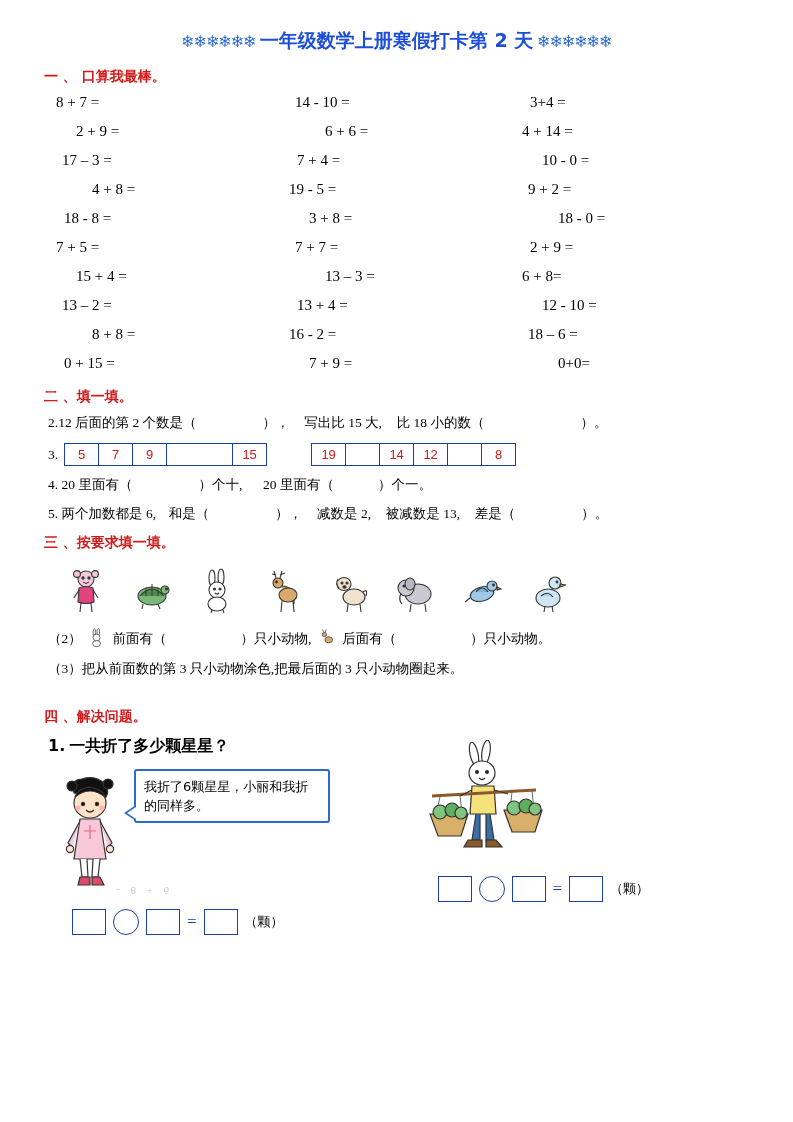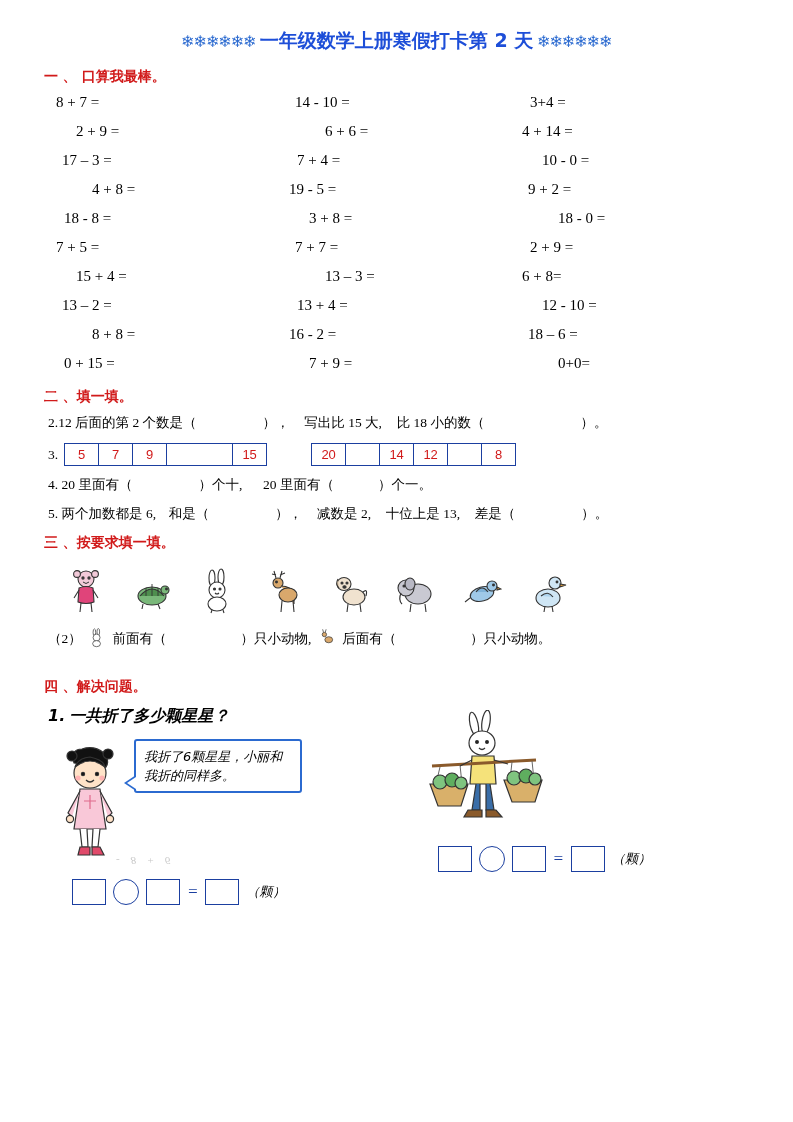--- a/index.html
+++ b/index.html
@@ -97,21 +97,21 @@
   .q3line .u { display:inline-block; border-bottom: 0px; width: 74px; }
   .inline-ico { display:inline-block; width: 20px; height: 20px; vertical-align: -5px; margin: 0 2px; }
 
   
   .probs-head { margin-top: 30px; }
   .probs {
     display: flex;
     gap: 26px;
     margin-top: 6px;
   }
-  .prob { width: 50%; font-style: italic; }
+  .prob { width: 50%; }
   .prob-title {
     font-size: 16px;
     font-weight: bold;
     font-family: "DejaVu Sans", sans-serif;
     margin: 2px 0 10px 4px;
   }
   .prob-title .num { margin-right: 4px; }
   .scene { position: relative; height: 132px; margin-left: 6px; }
 
   .bubble {
@@ -229,21 +229,21 @@
         <td>9</td>
         <td class="wide"></td>
         <td>15</td>
       </tr>
     </tbody>
       </table>
     <div class="tab-gap"></div>
     <table class="numtab t2">
       <tbody>
           <tr>
-        <td>20</td>
+        <td>19</td>
         <td></td>
         <td>14</td>
         <td>12</td>
         <td></td>
         <td>8</td>
       </tr>
     </tbody>
       </table>
   </div>
 
@@ -255,21 +255,21 @@
   </div>
 
   <div class="fb">
     <span>5.</span>
     <span>两个加数都是 6,</span>
     <span style="display:inline-block;width:6px"></span>
     <span>和是（</span><span class="blank-md"></span><span>），</span>
     <span style="display:inline-block;width:8px"></span>
     <span>减数是 2,</span>
     <span style="display:inline-block;width:8px"></span>
-    <span>十位上是 13,</span>
+    <span>被减数是 13,</span>
     <span style="display:inline-block;width:8px"></span>
     <span>差是（</span><span class="blank-md"></span><span>）。</span>
   </div>
 
 
   <div class="sec-head">三 、按要求填一填。</div>
 
   <div class="animals">
 
     <div class="animal">
@@ -405,20 +405,21 @@
         <g fill="none" stroke="#333" stroke-width="1.6">
           <path d="M12 10 L10 3 M16 10 L18 3"></path>
           <ellipse cx="14" cy="15" rx="5" ry="5" fill="#d9a86c"></ellipse>
           <ellipse cx="24" cy="27" rx="9" ry="7" fill="#d9a86c"></ellipse>
         </g>
       </svg>
     </span>
     <span>后面有（</span><span class="u"></span><span>）只小动物。</span>
   </div>
 
+  <div class="q3line">（3）把从前面数的第 3 只小动物涂色,把最后面的 3 只小动物圈起来。</div>
 
   <div class="sec-head probs-head">四 、解决问题。</div>
 
   <div class="probs">
 
     <div class="prob">
       <div class="prob-title">
         <span class="num">1.</span><span>一共折了多少颗星星？</span>
       </div>
       <div class="scene">
@@ -443,21 +444,21 @@
               <circle cx="56" cy="76" r="3.6" fill="#ffe3c8"></circle>
               <path d="M36 52 L36 66 M30 58 L42 58" stroke="#e06a8c"></path>
               <path d="M26 86 L28 104 L34 104 L33 86" fill="#fff"></path>
               <path d="M46 86 L44 104 L38 104 L39 86" fill="#fff"></path>
               <path d="M26 104 L36 104 L36 112 L24 112 Z" fill="#e04a6a"></path>
               <path d="M46 104 L38 104 L38 112 L50 112 Z" fill="#e04a6a"></path>
             </g>
           </svg>
         </div>
 
-        <div class="bubble" style="left:84px; top:2px; width:168px;">
+        <div class="bubble" style="left:84px; top:2px; width:196px;">
           <span>我折了6颗星星，小丽和我折的同样多。</span>
           <span class="tail" style="left:-12px; top:34px; border-top:8px solid transparent; border-bottom:8px solid transparent; border-right:12px solid #2b6ad0;"></span>
           <span class="tail2" style="left:-9px; top:34px; border-top:8px solid transparent; border-bottom:8px solid transparent; border-right:12px solid #fff;"></span>
         </div>
         <div class="ghost">- 8  + 6</div>
       </div>
       <div class="answer-row">
         <div class="box"></div>
         <div class="circ"></div>
         <div class="box"></div>

